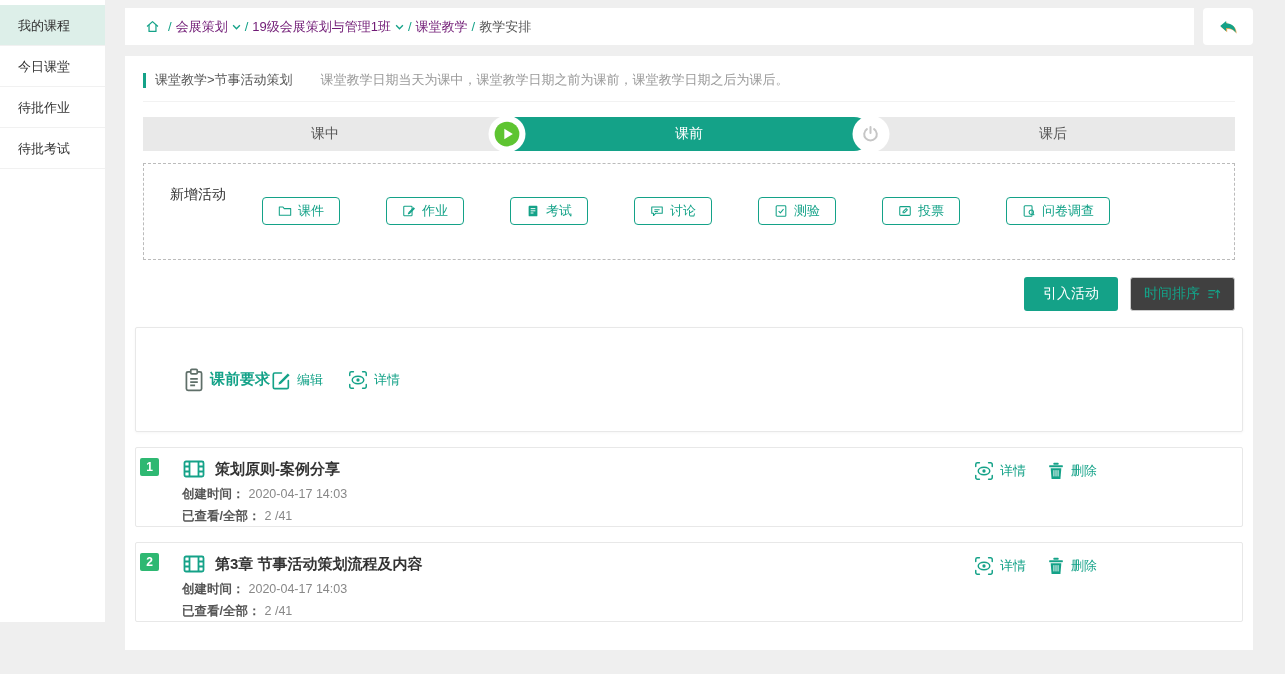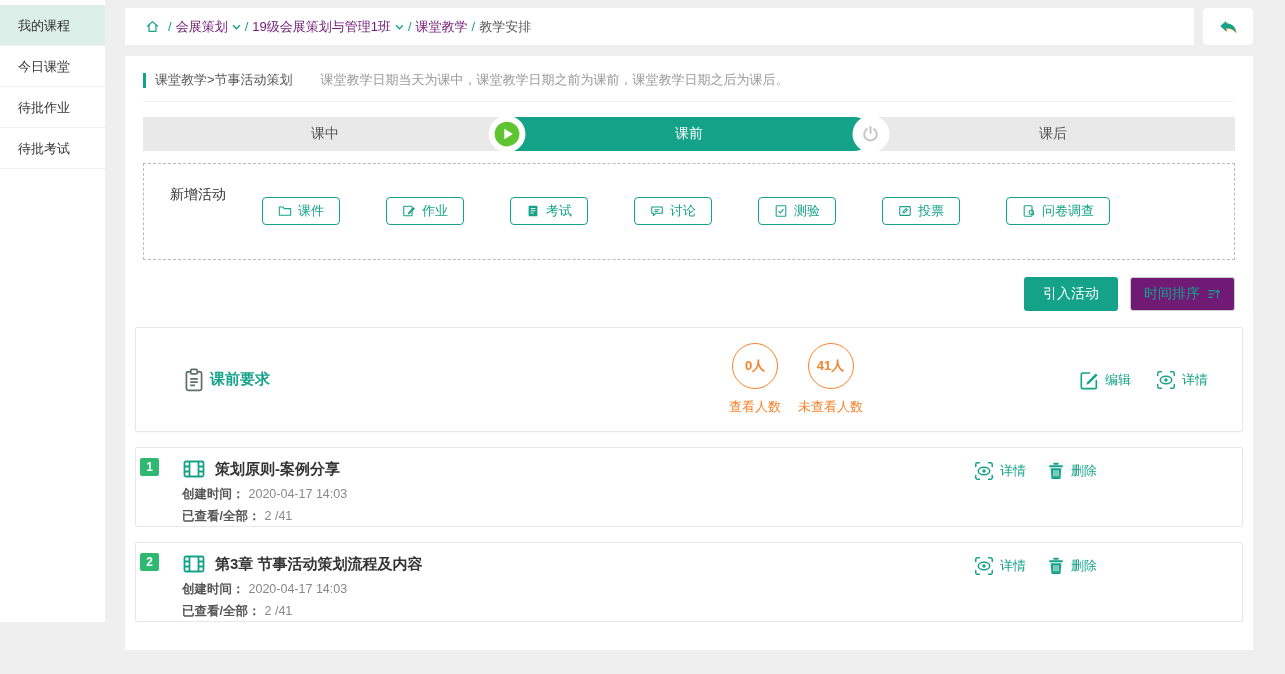--- a/index.html
+++ b/index.html
@@ -53,21 +53,21 @@
   .act-buttons { display:flex; gap:46px; align-items:center; margin-top:17px; }
   .act-btn { height:28px; padding:0 15px; border:1px solid #14a288; border-radius:4px; background:#fff;
              color:#14a288; font-size:13px; display:flex; align-items:center; gap:6px; cursor:pointer;
              font-family:inherit; }
   .act-btn .i { display:flex; }
 
   
   .toolbar { margin:17px 18px 0; display:flex; justify-content:flex-end; gap:12px; }
   .btn-primary { background:#14a288; color:#fff; border:none; border-radius:3px; font-size:14px;
                  padding:8px 19px; cursor:pointer; font-family:inherit; }
-  .btn-sort { background:#701a75; color:#14a288; border:1px solid #ccc; border-radius:3px; font-size:14px;
+  .btn-sort { background:#404040; color:#14a288; border:1px solid #ccc; border-radius:3px; font-size:14px;
               padding:7px 13px; display:flex; align-items:center; gap:7px; cursor:pointer; font-family:inherit; }
 
   
   .req-card { margin:16px 10px 0; height:105px; border:1px solid #e8e8e8; border-radius:2px;
               box-shadow:0 1px 3px rgba(0,0,0,.04); display:flex; align-items:center; padding:0 34px 0 45px; }
   .req-left { display:flex; align-items:center; gap:3px; }
   .clipboard-i { display:flex; color:#5f6f69; }
   .req-title { color:#14a288; font-size:15px; font-weight:bold; }
   .req-stats { display:flex; gap:17px; margin-left:auto; margin-right:215px; }
   .stat { display:flex; flex-direction:column; align-items:center; gap:9px; color:#f6822c; cursor:pointer; }
@@ -253,30 +253,20 @@
     <div class="req-left">
       <span class="clipboard-i">
         <svg viewBox="0 0 24 24" width="26" height="26" fill="none" stroke="currentColor" stroke-width="1.6" stroke-linejoin="round">
             <rect x="5" y="4.5" width="14" height="17" rx="1.5"></rect>
             <rect x="9" y="2.2" width="6" height="4.2" rx="1" fill="#fff"></rect>
             <path d="M8.5 11 h7 M8.5 14 h7 M8.5 17 h4.5"></path>
           </svg>
       </span>
       <span class="req-title">课前要求</span>
     </div>
-    <div class="req-stats">
-      <div class="stat">
-        <span class="stat-circle">0人</span>
-        <span class="stat-label">查看人数</span>
-      </div>
-      <div class="stat">
-        <span class="stat-circle">41人</span>
-        <span class="stat-label">未查看人数</span>
-      </div>
-    </div>
     <div class="req-actions">
       <div class="action">
         <span style="display:flex">
           <svg viewBox="0 0 24 24" width="22" height="22" fill="none" stroke="currentColor" stroke-width="1.8" stroke-linecap="round">
               <path d="M20 12.5 V19.8 a1.6 1.6 0 0 1 -1.6 1.6 H5.2 A1.6 1.6 0 0 1 3.6 19.8 V6 A1.6 1.6 0 0 1 5.2 4.4 h7.3"></path>
               <path d="M10 14.5 L19.4 4.8 l2 2 L12 16.2 l-2.8.9 z" fill="currentColor" stroke="none"></path>
             </svg>
         </span>
         <span>编辑</span>
       </div>

